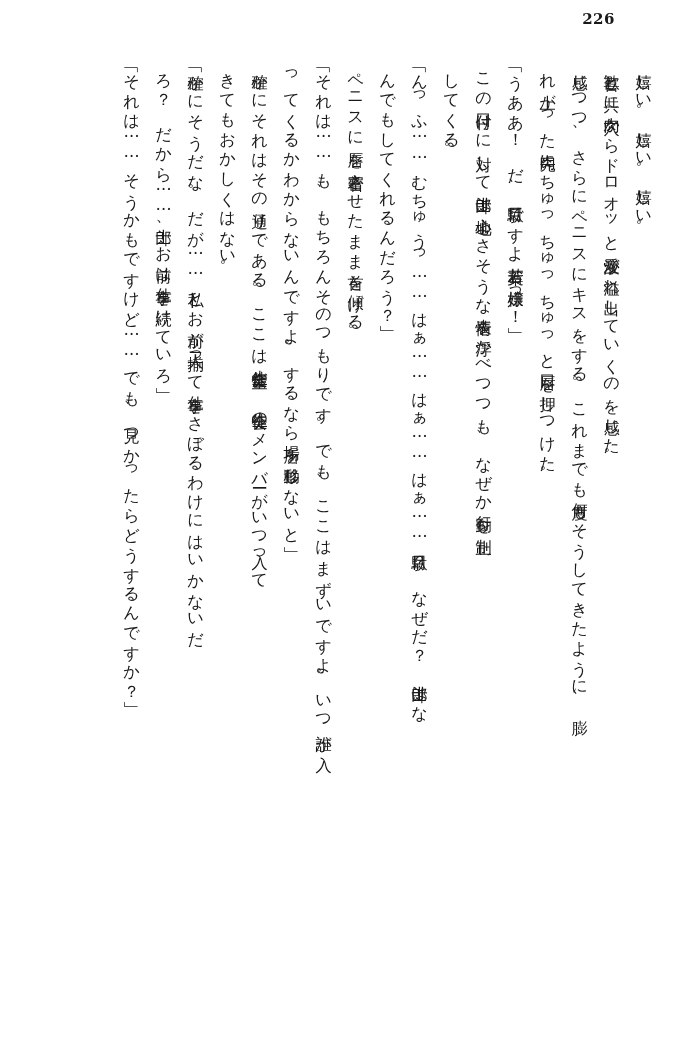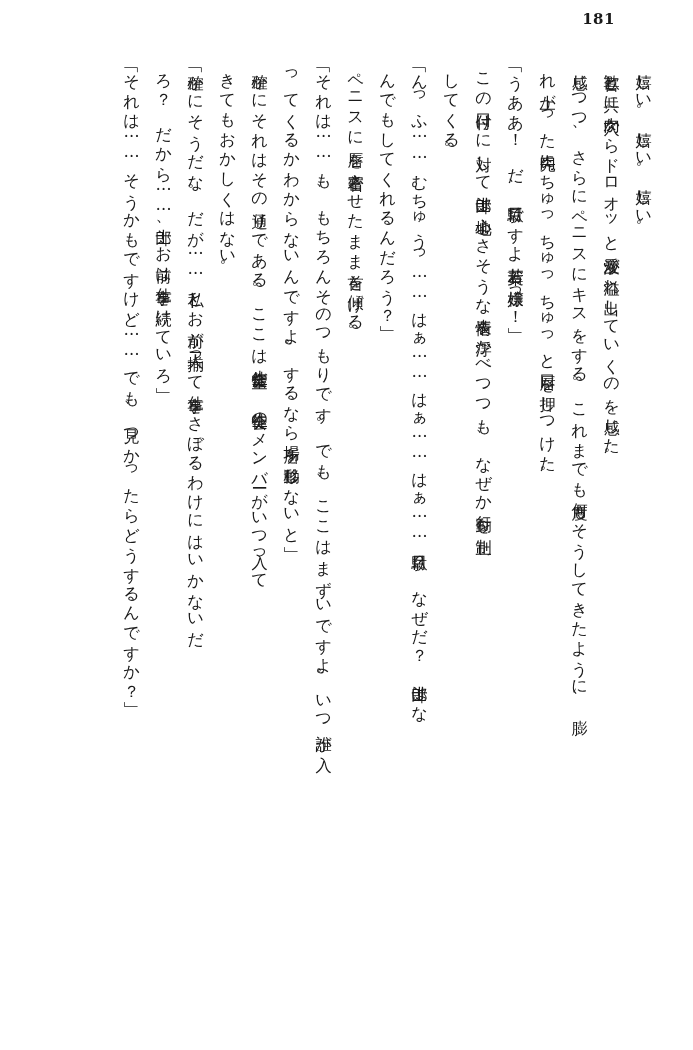--- a/index.html
+++ b/index.html
@@ -56,21 +56,21 @@
     font-family: "DejaVu Serif", "Liberation Serif", serif;
     font-weight: 500;
     white-space: pre-wrap;
     overflow: visible;
   }
 </style>
 </head>
 <body>
 
 <div class="page">
-  <div class="page-number">181</div>
+  <div class="page-number">226</div>
   <div class="text-body">
     <div class="col">嬉しい。嬉しい。嬉しい。</div>
     <div class="col">歓喜と共に肉穴からドロオッと愛液が溢れ出していくのを感じた。</div>
     <div class="col">感じつつ、さらにペニスにキスをする。これまでも何度もそうしてきたように、膨</div>
     <div class="col">れ上がった肉先にちゅっちゅっちゅっと口唇を押しつけた。</div>
     <div class="col">「うああ！　だ、駄目ですよ若葉お嬢様っ！」</div>
     <div class="col">この口付けに対して士郎は心地よさそうな表情を浮かべつつも、なぜか行動を制止</div>
     <div class="col">してくる。</div>
     <div class="col">「んっふ……むちゅうっ……はぁ……はぁ……はぁ……駄目？　なぜだ？　士郎はな</div>
     <div class="col">んでもしてくれるんだろう？」</div>

